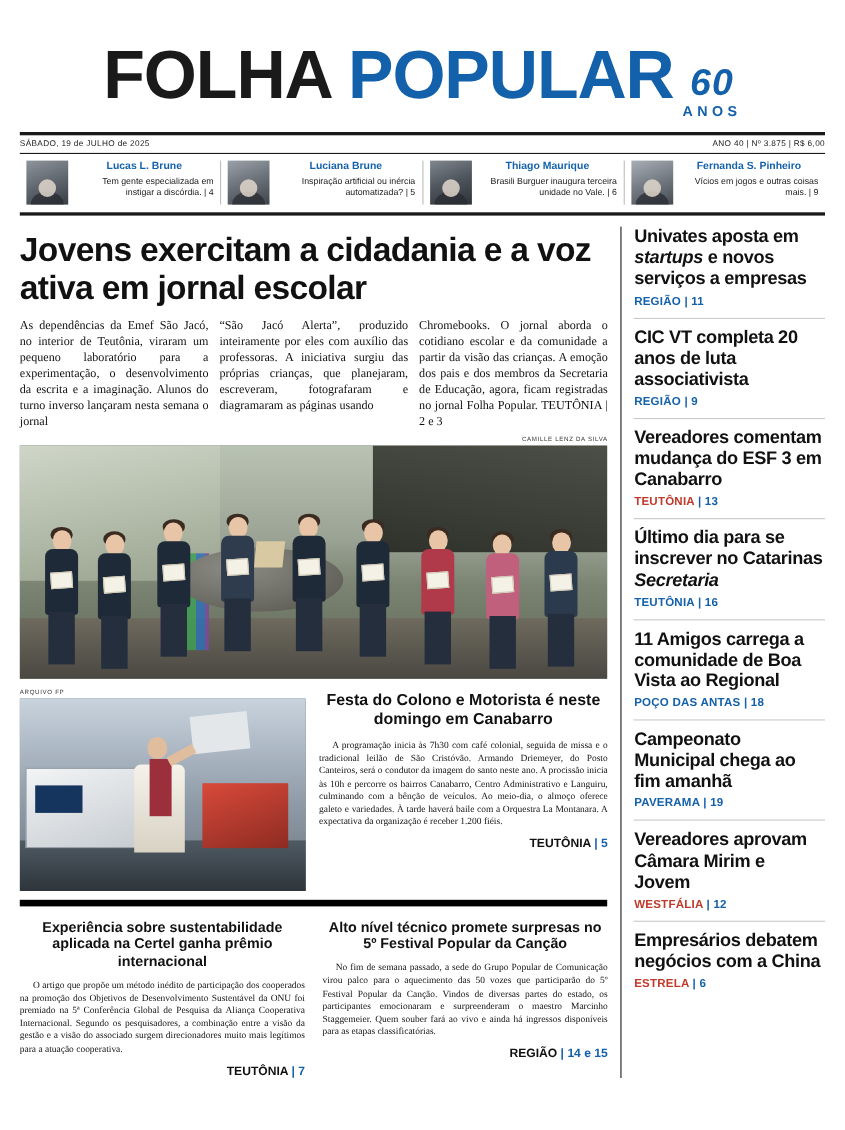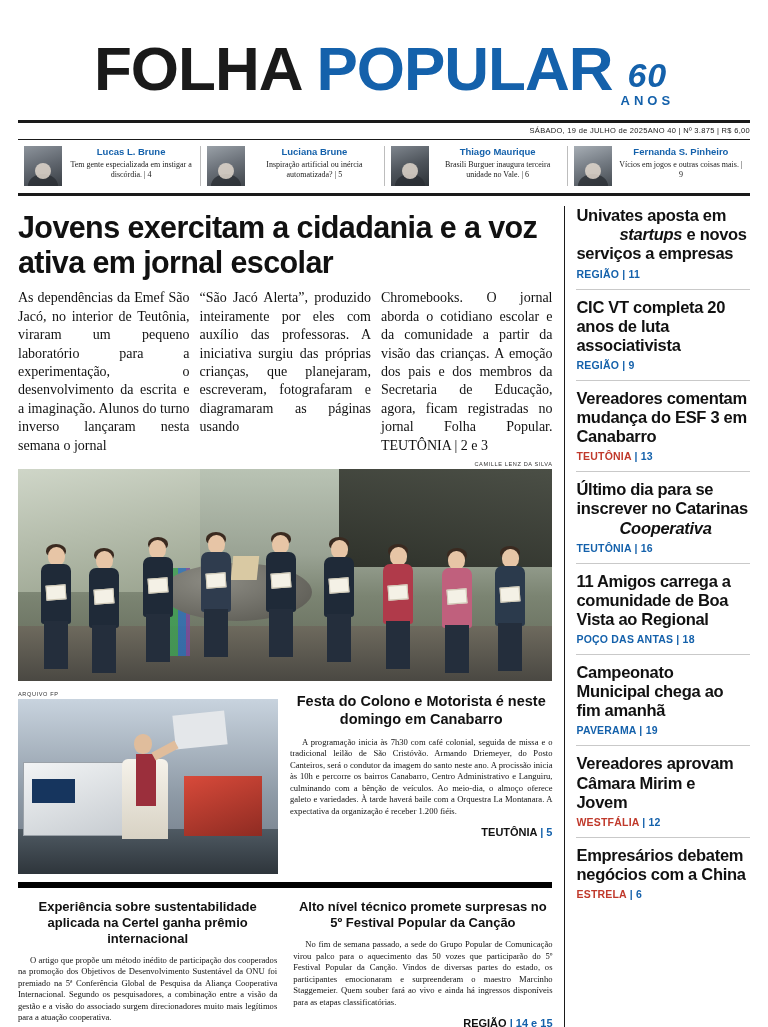--- a/index.html
+++ b/index.html
@@ -57,21 +57,21 @@
     letter-spacing: 4px;
     display: block;
     line-height: 1.4;
   }
 
   .mh-rules { margin-top: 10px; }
   .rule-thick { height: 3px; background: #1a1a1a; }
 
   .dateline {
     display: flex;
-    justify-content: flex-end;
+    justify-content: space-between;
     align-items: center;
     font-family: "Liberation Sans", sans-serif;
     font-size: 7.5px;
     letter-spacing: 0.3px;
     padding: 3px 0 4px;
     color: #1a1a1a;
   }
 
   
   .columnists {
@@ -121,24 +121,24 @@
   .col-name {
     font-family: "Liberation Sans", sans-serif;
     font-weight: bold;
     font-size: 9.5px;
     color: #1461ab;
     text-align: center;
     line-height: 1.2;
     margin-bottom: 2px;
   }
   .col-desc {
-    font-family: Liberation Serif, serif;
+    font-family: Liberation Sans, sans-serif;
     font-size: 8px;
     line-height: 1.25;
-    text-align: center;
+    text-align: right;
     color: #1a1a1a;
   }
 
   
   .body-grid {
     display: flex;
     gap: 12px;
     margin-top: 10px;
   }
   .left-col { width: 536px; }
@@ -154,21 +154,21 @@
     font-weight: bold;
     font-size: 30.5px;
     line-height: 1.13;
     letter-spacing: -0.6px;
     margin: 4px 0 10px;
     color: #111;
   }
   .lead-deck {
     display: flex;
     gap: 10px;
-    font-size: 14px;
+    font-size: 11px;
     line-height: 1.32;
     text-align: justify;
     padding-bottom: 6px;
   }
   .lead-deck > div { flex: 1; }
   .credit {
     font-family: "Liberation Sans", sans-serif;
     font-size: 5.6px;
     letter-spacing: 0.6px;
     text-align: right;
@@ -377,21 +377,21 @@
   .brief + .brief { border-top: 1px solid #c9c9c9; padding-top: 8px; }
   .brief-head {
     font-family: "Liberation Sans", sans-serif;
     font-weight: bold;
     font-size: 16.5px;
     line-height: 1.16;
     letter-spacing: -0.3px;
     color: #111;
     margin-bottom: 4px;
   }
-  .brief-head i { font-style: italic; margin-left: 43px; }
+  .brief-head i { font-style: italic; }
   .brief-tag {
     font-family: "Liberation Sans", sans-serif;
     font-weight: bold;
     font-size: 10.5px;
     letter-spacing: 0.2px;
   }
   .brief-tag .sec { color: #1461ab; }
   .brief-tag .sec.red { color: #c0392b; }
   .brief-tag .pg { color: #1461ab; }
   .brief-tag .bar { color: #1461ab; }
@@ -607,21 +607,21 @@
       <div class="brief">
         <div class="brief-head">Vereadores comentam mudança do ESF 3 em Canabarro</div>
         <div class="brief-tag">
           <span class="sec red">TEUTÔNIA</span>
           <span class="bar">|</span>
           <span class="pg">13</span>
         </div>
       </div>
 
       <div class="brief">
-        <div class="brief-head">Último dia para se inscrever no Catarinas <i>Cooperativa</i></div>
+        <div class="brief-head">Último dia para se inscrever no Catarinas <i>Secretaria</i></div>
         <div class="brief-tag">
           <span class="sec">TEUTÔNIA</span>
           <span class="bar">|</span>
           <span class="pg">16</span>
         </div>
       </div>
 
       <div class="brief">
         <div class="brief-head">11 Amigos carrega a comunidade de Boa Vista ao Regional</div>
         <div class="brief-tag">

